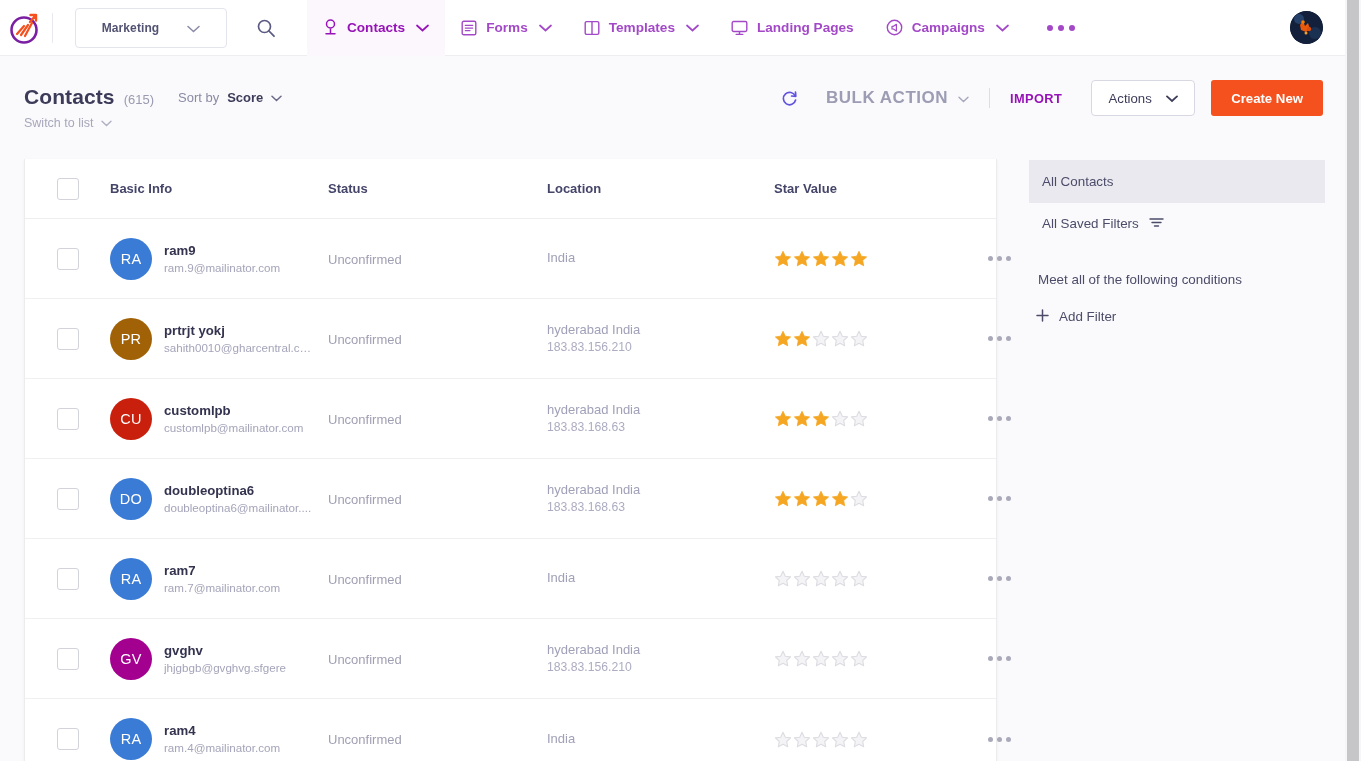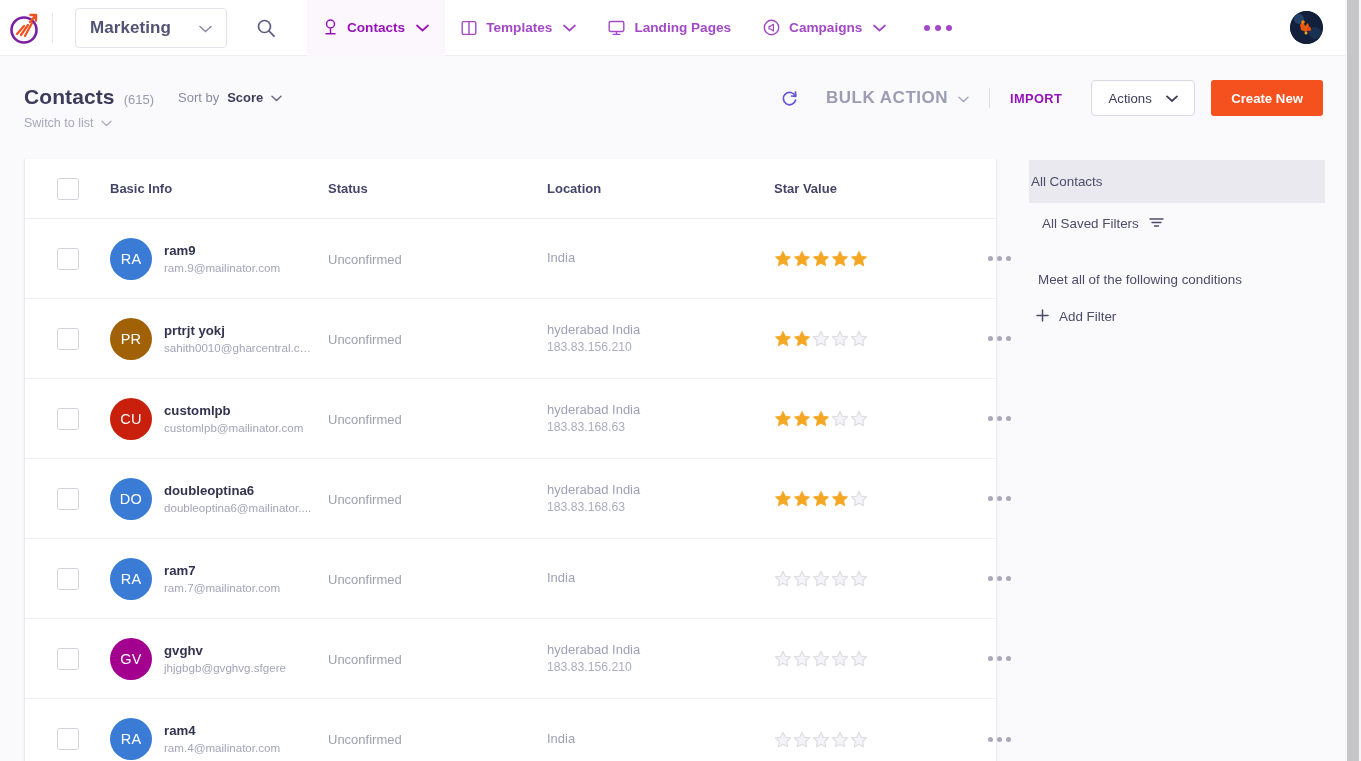--- a/index.html
+++ b/index.html
@@ -33,21 +33,21 @@
   .org-select {
     margin-left: 22px;
     width: 152px; height: 40px;
     border: 1px solid #e4e4ec; border-radius: 4px;
     background: #fff;
     display: flex; align-items: center; justify-content: center;
     gap: 28px;
     flex: 0 0 auto;
     cursor: pointer;
   }
-  .org-select .lbl { font-size: 17px; color: #525273; font-weight: 600; letter-spacing:.1px;}
+  .org-select .lbl { font-size: 12px; color: #525273; font-weight: 600; letter-spacing:.1px;}
   .chev { display:inline-block; }
   .search-btn {
     margin-left: 24px; width: 30px; height: 30px;
     display:flex; align-items:center; justify-content:center;
     flex:0 0 auto; cursor: pointer;
   }
   .navitems { display: flex; align-items: center; height: 56px; margin-left: 26px; }
   .navitem {
     display: flex; align-items: center; gap: 9px;
     height: 56px; padding: 0 16px;
@@ -158,21 +158,21 @@
   .loc .l1 { font-size: 13px; color: #a0a0b8; line-height: 1.4; }
   .loc .l2 { font-size: 12.2px; color: #acacc2; line-height: 1.4; }
   .stars { display:flex; gap: 1px; }
   .rowdots { display:flex; gap:4px; margin-left: 29px; cursor:pointer; }
   .rowdots i { width: 5px; height: 5px; border-radius:50%; background:#a9a9ba; display:block; }
 
   
   .rpanel { position: absolute; left: 1021px; top: 56px; width: 324px; bottom: 0; }
   .allcontacts {
     position:absolute; left: 8px; top: 104px; width: 296px; height: 43px;
-    background: #e9e9ef; display:flex; align-items:center; padding-left: 2px;
+    background: #e9e9ef; display:flex; align-items:center; padding-left: 13px;
     cursor:pointer;
   }
   .allcontacts span { font-size: 13.4px; color: #4c4c6a; }
   .saved-filters {
     position:absolute; left: 21px; top: 158px;
     display:flex; align-items:center; gap: 10px; cursor:pointer;justify-content:center;
   }
   .saved-filters .lab { font-size: 13.4px; color: #4c4c6a; }
   .conditions {
     position:absolute; left: 17px; top: 216px;
@@ -243,20 +243,34 @@
             </svg>
         </span>
         <span>Contacts</span>
         <span class="chev">
           <svg width="13" height="8" viewBox="0 0 13 8">
               <path d="M1 1.5 L6.5 6.5 L12 1.5" fill="none" stroke="#9712b8" stroke-width="1.7" stroke-linecap="round"></path>
             </svg>
         </span>
       </div>
 
+      <div class="navitem">
+        <span class="ico">
+          <svg width="16" height="16" viewBox="0 0 16 16">
+              <rect x="1.2" y="1.2" width="13.6" height="13.6" rx="1.6" fill="none" stroke="#a349c8" stroke-width="1.4"></rect>
+              <path d="M4.3 5.4 H11.7 M4.3 8 H11.7 M4.3 10.6 H9" stroke="#a349c8" stroke-width="1.25" stroke-linecap="round"></path>
+            </svg>
+        </span>
+        <span>Forms</span>
+        <span class="chev">
+          <svg width="13" height="8" viewBox="0 0 13 8">
+              <path d="M1 1.5 L6.5 6.5 L12 1.5" fill="none" stroke="#a349c8" stroke-width="1.7" stroke-linecap="round"></path>
+            </svg>
+        </span>
+      </div>
 
       <div class="navitem">
         <span class="ico">
           <svg width="16" height="16" viewBox="0 0 16 16">
               <rect x="1.2" y="1.6" width="13.6" height="12.8" rx="1.4" fill="none" stroke="#a349c8" stroke-width="1.4"></rect>
               <path d="M8 1.9 V14.1" stroke="#a349c8" stroke-width="1.4"></path>
             </svg>
         </span>
         <span>Templates</span>
         <span class="chev">

